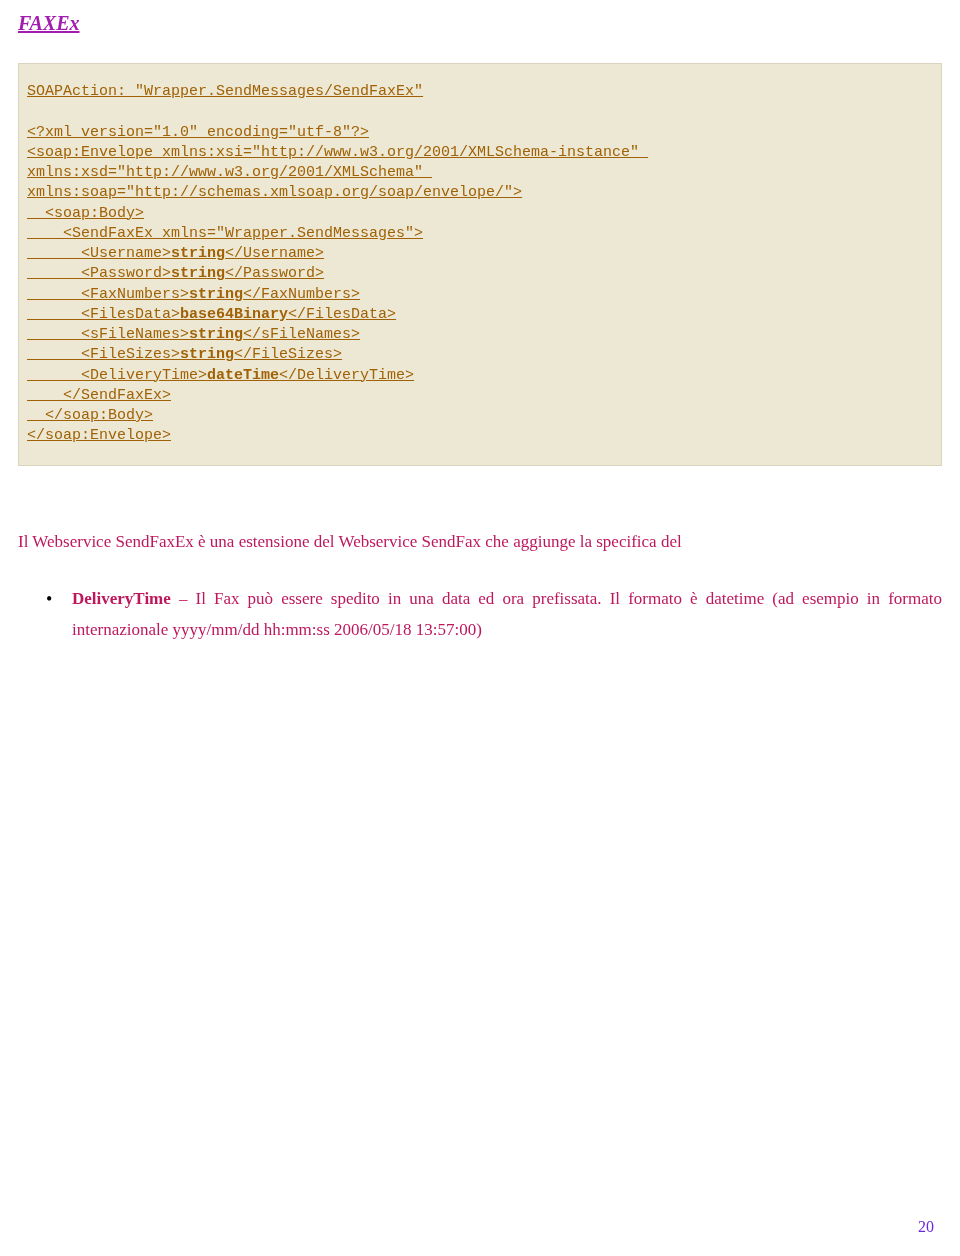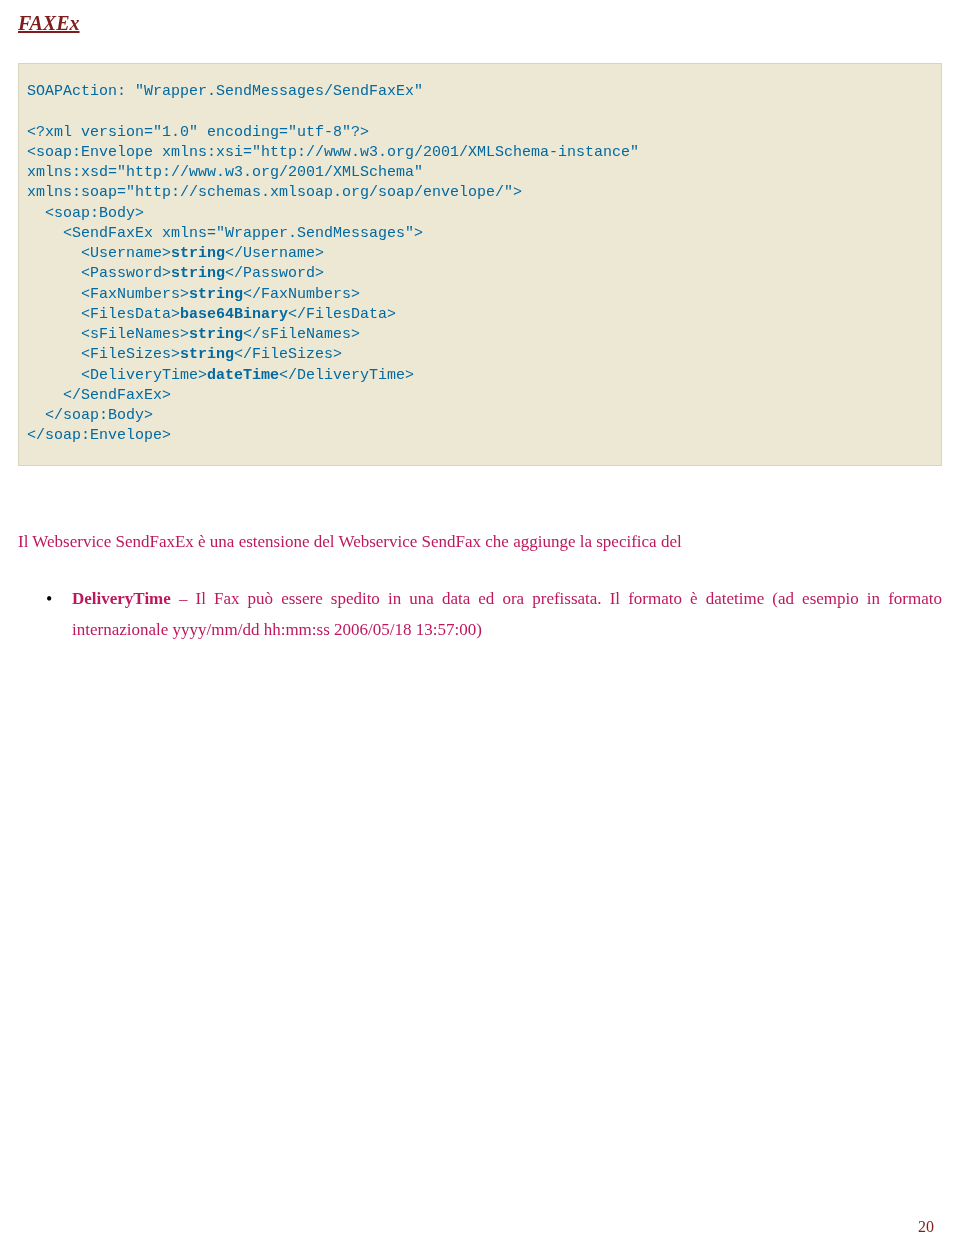--- a/index.html
+++ b/index.html
@@ -11,33 +11,34 @@
     padding: 0;
     position: relative;
   }
   .page-title {
     font-family: Georgia, 'Times New Roman', serif;
     font-style: italic;
     font-weight: bold;
     font-size: 20px;
     text-decoration: underline;
     padding: 12px 18px 0 18px;
-    color: #7f1d1d;
+    color: #a21caf;
   }
   .code-block {
     background: #ece8d4;
     border: 1px solid #d8d4c0;
     margin: 28px 18px 0 18px;
     padding: 18px 8px;
     font-family: 'Courier New', Courier, monospace;
     font-size: 15px;
     line-height: 1.35;
-    color: #0369a1;
+    color: #a16207;
     white-space: pre;
     overflow: hidden;
+    text-decoration: underline;
   }
   .code-block .b { font-weight: bold; }
   .body-text {
     font-family: Georgia, 'Times New Roman', serif;
     font-size: 17px;
     line-height: 2.3;
     color: #be185d;
     margin: 56px 18px 0 18px;
     text-align: justify;
   }
@@ -62,21 +63,21 @@
     top: 0;
     font-size: 18px;
     color: #000;
   }
   .page-number {
     position: absolute;
     bottom: 20px;
     right: 26px;
     font-family: Georgia, 'Times New Roman', serif;
     font-size: 16px;
-    color: #7f1d1d;
+    color: #6d28d9;
   }
 </style>
 </head>
 <body>
 
 <div class="page-title">FAXEx</div>
 
 <div class="code-block"><span>SOAPAction: "Wrapper.SendMessages/SendFaxEx"</span>
 <span></span>
 <span>&lt;?xml version="1.0" encoding="utf-8"?&gt;</span>

